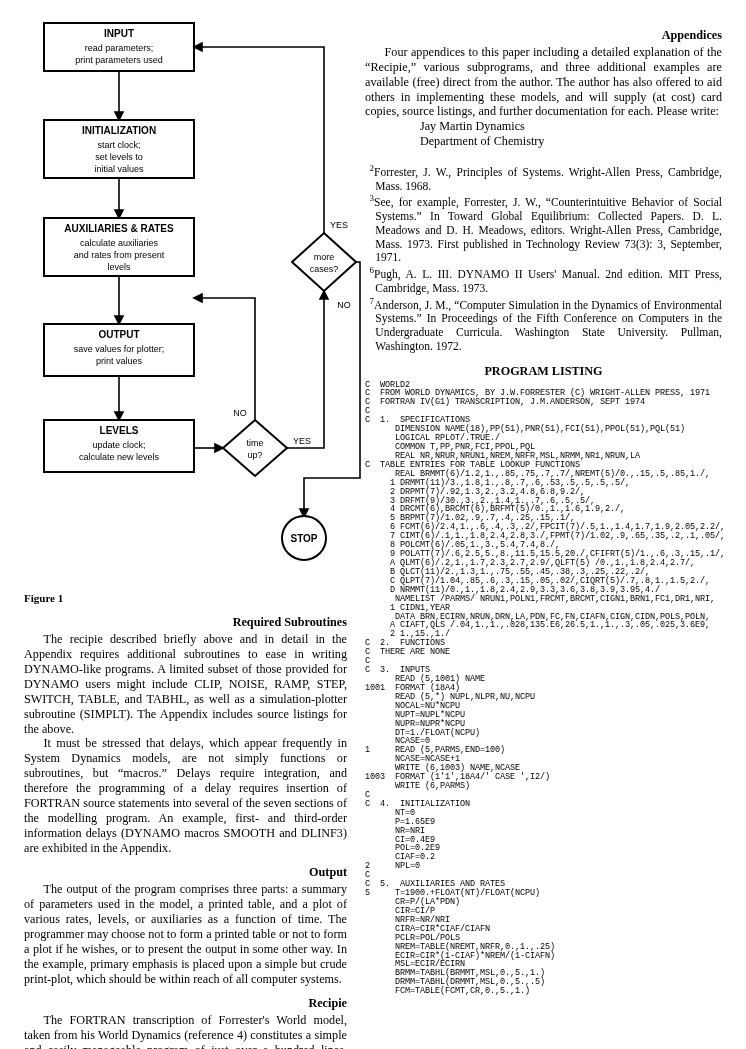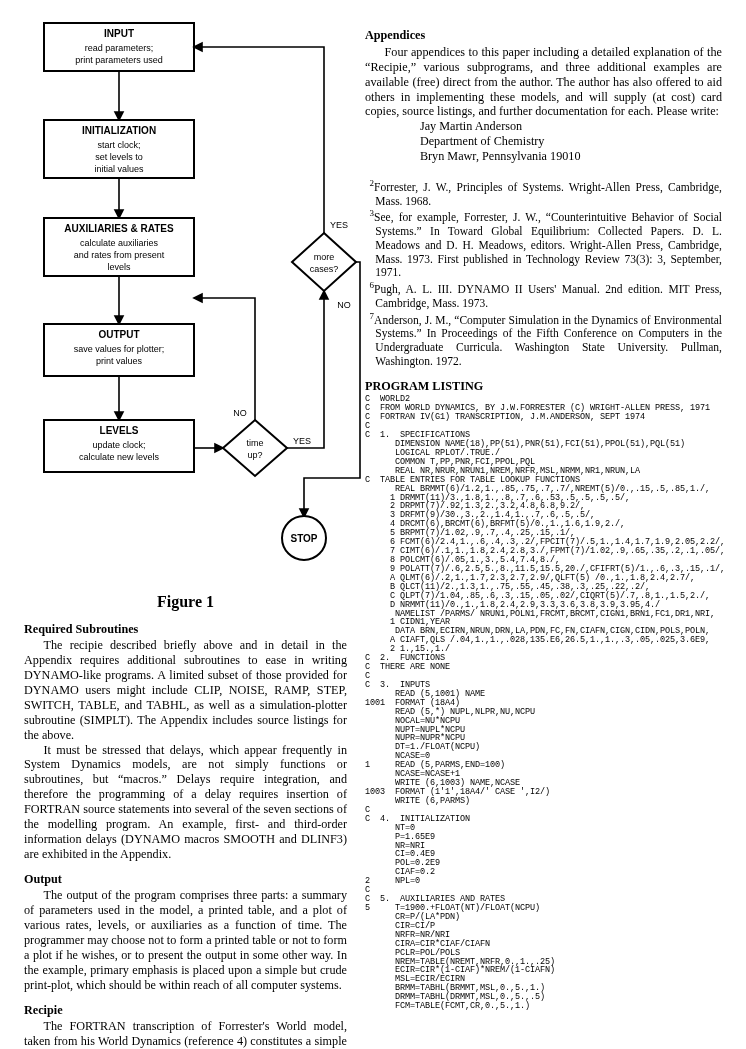--- a/index.html
+++ b/index.html
@@ -20,27 +20,26 @@
     flex: 1;
     min-width: 0;
   }
   .col-left { flex: 0.95; }
   .col-right { flex: 1.05; }
   svg.flow {
     display: block;
     margin: 0 auto 4px auto;
   }
   .caption {
-    text-align: center;
     font-weight: bold;
-    font-size: 16px;
+    font-size: 11px;
     margin-bottom: 6px;
   }
   .sect-title {
-    text-align: left;
+    text-align: right;
     font-weight: bold;
     margin-top: 10px;
     margin-bottom: 2px;
   }
   p {
     margin: 0 0 0 0;
     text-align: justify;
     text-indent: 1.6em;
   }
   .addr {
@@ -48,20 +47,21 @@
     text-indent: 0;
   }
   .refs p {
     text-indent: -0.5em;
     margin-left: 0.9em;
     font-size: 11.5px;
     line-height: 1.20;
   }
   sup { font-size: 9px; }
   .prog-title {
+    text-align: center;
     font-weight: bold;
     margin-top: 10px;
     margin-bottom: 2px;
   }
   pre.code {
     font-family: "Courier New", monospace;
     font-size: 8.5px;
     line-height: 1.05;
     white-space: pre;
     margin: 0;
@@ -168,23 +168,22 @@
     <div class="sect-title">Output</div>
     <p>The output of the program comprises three parts: a summary of parameters used in the model, a printed table, and a plot of various rates, levels, or auxiliaries as a function of time. The programmer may choose not to form a printed table or not to form a plot if he wishes, or to present the output in some other way. In the example, primary emphasis is placed upon a simple but crude print-plot, which should be within reach of all computer systems.</p>
 
     <div class="sect-title">Recipie</div>
     <p>The FORTRAN transcription of Forrester's World model, taken from his World Dynamics (reference 4) constitutes a simple and easily manageable program of just over a hundred lines. World Dynamics is ample documentation for the model. The source listing and “standard” simulation are shown here.</p>
   </div>
 
   <div class="col col-right">
     <div class="sect-title">Appendices</div>
     <p>Four appendices to this paper including a detailed explanation of the “Recipie,” various subprograms, and three additional examples are available (free) direct from the author. The author has also offered to aid others in implementing these models, and will supply (at cost) card copies, source listings, and further documentation for each. Please write:</p>
-    <p class="addr">Jay Martin Anderson</p>
+    <p class="addr">Jay Martin Dynamics</p>
     <p class="addr">Department of Chemistry</p>
-    <p class="addr">Bryn Mawr, Pennsylvania 19010</p>
 
     <div style="height:14px;"></div>
 
     <div class="refs">
       <p><sup>2</sup><span>Forrester, J. W., Principles of Systems. Wright-Allen Press, Cambridge, Mass. 1968.</span></p>
       <p><sup>3</sup><span>See, for example, Forrester, J. W., “Counterintuitive Behavior of Social Systems.” In Toward Global Equilibrium: Collected Papers. D. L. Meadows and D. H. Meadows, editors. Wright-Allen Press, Cambridge, Mass. 1973. First published in Technology Review 73(3): 3, September, 1971.</span></p>
       <p><sup>6</sup><span>Pugh, A. L. III. DYNAMO II Users' Manual. 2nd edition. MIT Press, Cambridge, Mass. 1973.</span></p>
       <p><sup>7</sup><span>Anderson, J. M., “Computer Simulation in the Dynamics of Environmental Systems.” In Proceedings of the Fifth Conference on Computers in the Undergraduate Curricula. Washington State University. Pullman, Washington. 1972.</span></p>
     </div>
 

